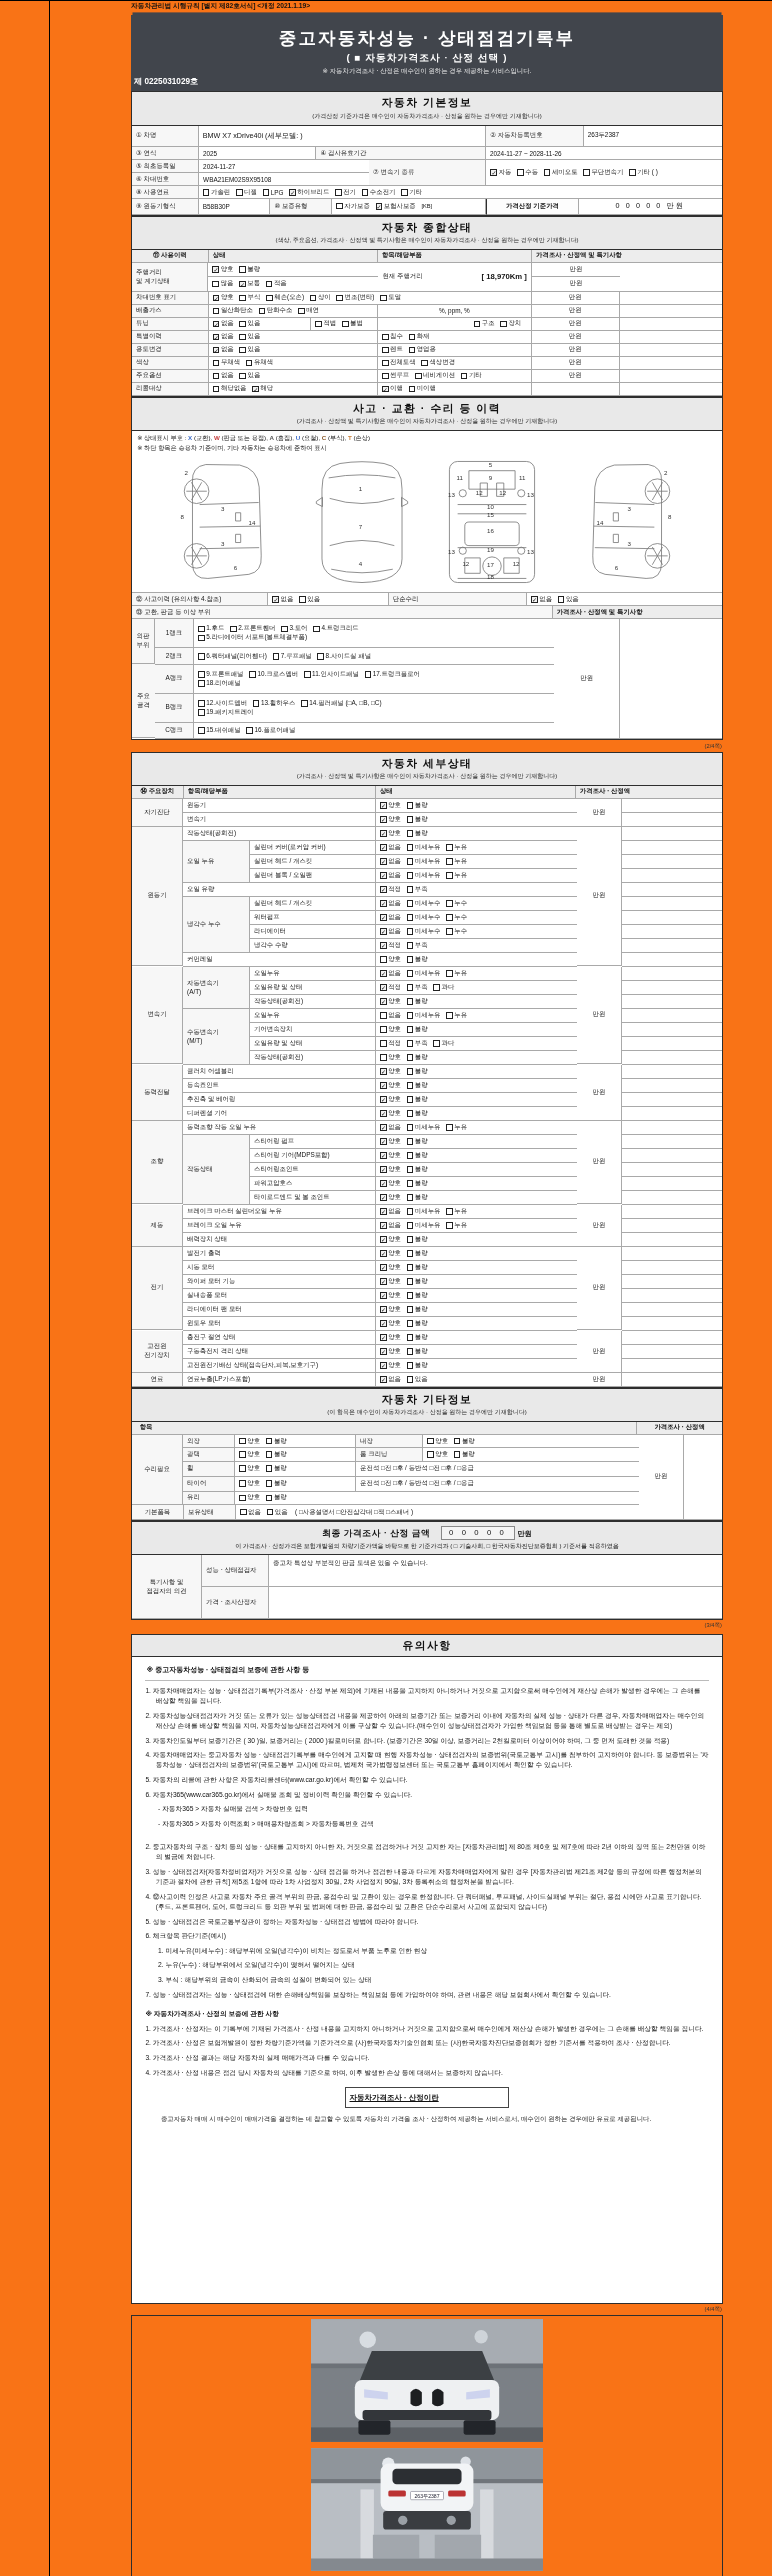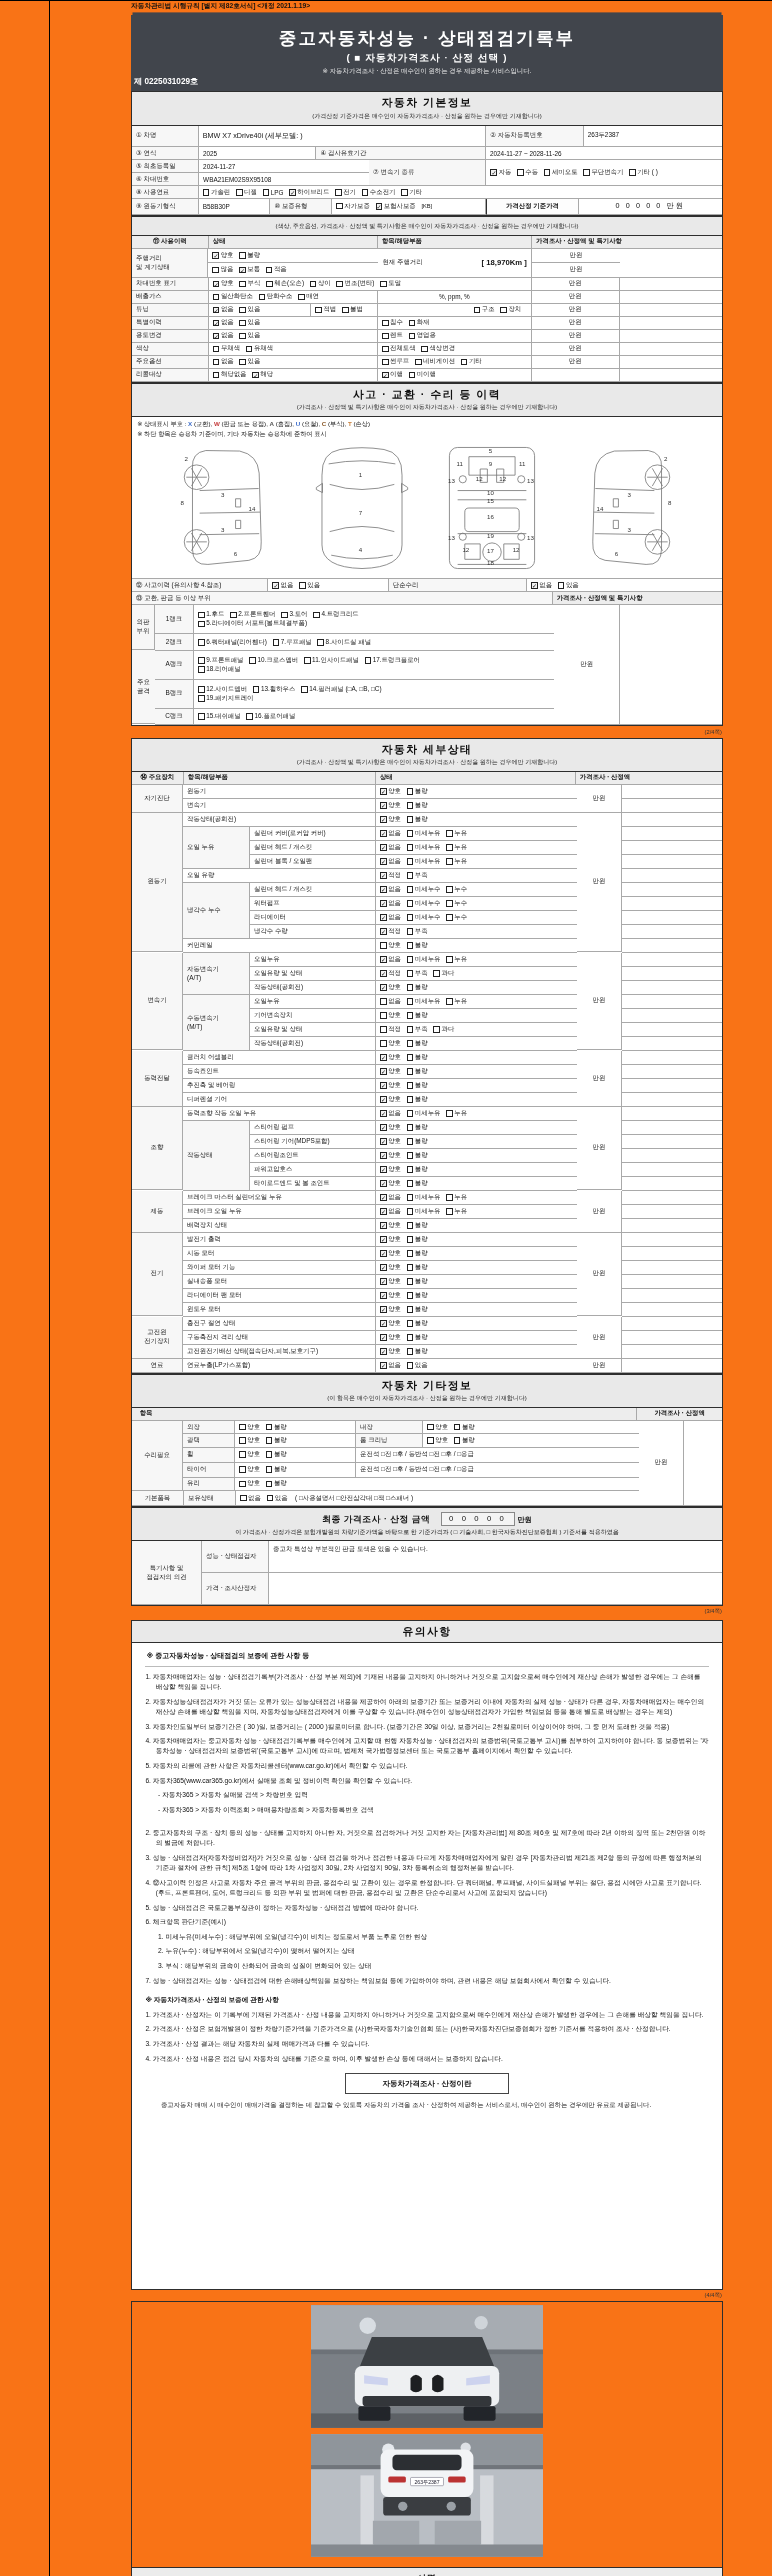--- a/index.html
+++ b/index.html
@@ -40,21 +40,21 @@
   
   .legend{font-size:6.2px;padding:3.1px 5.2px 1px;border-bottom:none;}
   .diagwrap{display:flex;justify-content:center;gap:11.3px;padding:3.1px 0 5.2px;border-bottom:0.5px solid #a9a9a9;}
   .diagwrap svg{display:block;}
   
   .notesbody{padding:2.1px 13.4px 8.2px;font-size:6.7px;line-height:1.5;}
   .notesub{font-size:7px;font-weight:bold;padding:5.2px 1px;border-bottom:0.5px solid #bbb;margin-bottom:5.2px;}
   .np{margin:4.6px 0;padding-left:10.3px;text-indent:-10.3px;text-align:left;}
   .np.ind{padding-left:23px;}
   .ntitle{font-weight:bold;margin:9.3px 0 3.1px;}
-  .nbox{display:block;width:155px;margin:9.3px auto 5.2px;border:1px solid #444;text-align:center;font-weight:bold;font-size:7.5px;padding:4.1px 3.1px;}
+  .nbox{display:block;width:155px;margin:9.3px auto 5.2px;border:1px solid #444;text-align:left;font-weight:bold;font-size:7.5px;padding:4.1px 3.1px;text-decoration:underline;}
   .nboxnote{font-size:6.4px;margin:2.1px 15.5px;}
   
   .photobox{border:1px solid #2e2e2e;padding:3.1px 0 5.2px;}
   .phototitle{text-align:center;font-size:7.2px;font-weight:bold;padding:3.1px 0 4.1px;}
   .photo{display:block;margin:0 auto 5.2px;}
   .signband{border:1px solid #2e2e2e;border-top:none;background:#ececec;position:relative;height:41px;box-sizing:border-box;}
   .signtitle{text-align:center;font-size:8.8px;font-weight:bold;padding-top:5.2px;letter-spacing:1px;}
 </style>
 </head>
 <body>
@@ -173,20 +173,21 @@
               <span style="font-size:5.7px;">[KB]</span>
             </div>
           <div class="c lab pbox ctr" style="width:93px">가격산정 기준가격</div>
           <div class="c ctr" style="width:144px;font-size:7.2px;letter-spacing:2.1px;">0 0 0 0 0 만원</div>
         </div>
       </div>
     </section>
 
     <section>
       <div class="band">
+        <div class="bt">자동차 종합상태</div>
         <div class="bn">(색상, 주요옵션, 가격조사 · 산정액 및 특기사항은 매수인이 자동차가격조사 · 산정을 원하는 경우에만 기재합니다)</div>
       </div>
       <div class="tb" id="sumTb">
           <div class="row">
             <div class="c hdr ctr" style="width: 77px;">⑪ 사용이력</div>
             <div class="c hdr" style="width: 170px;">상태</div>
             <div class="c hdr" style="width: 155px;">항목/해당부품</div>
             <div class="c hdr" style="width: 191px;">가격조사 · 산정액 및 특기사항</div>
           </div>
           <div class="row">

